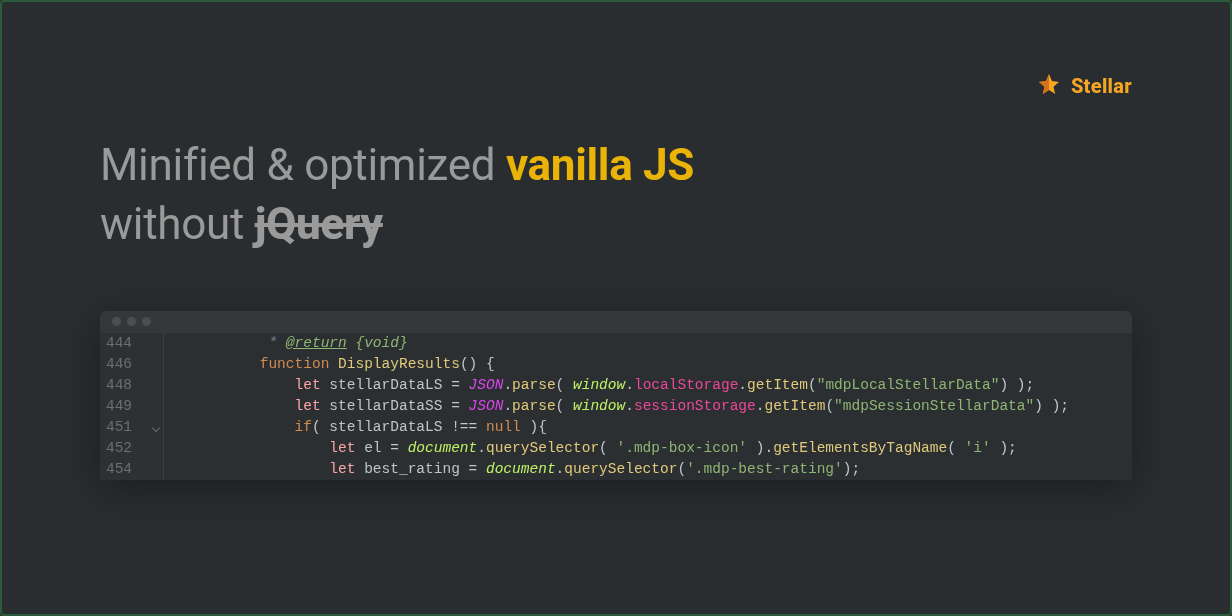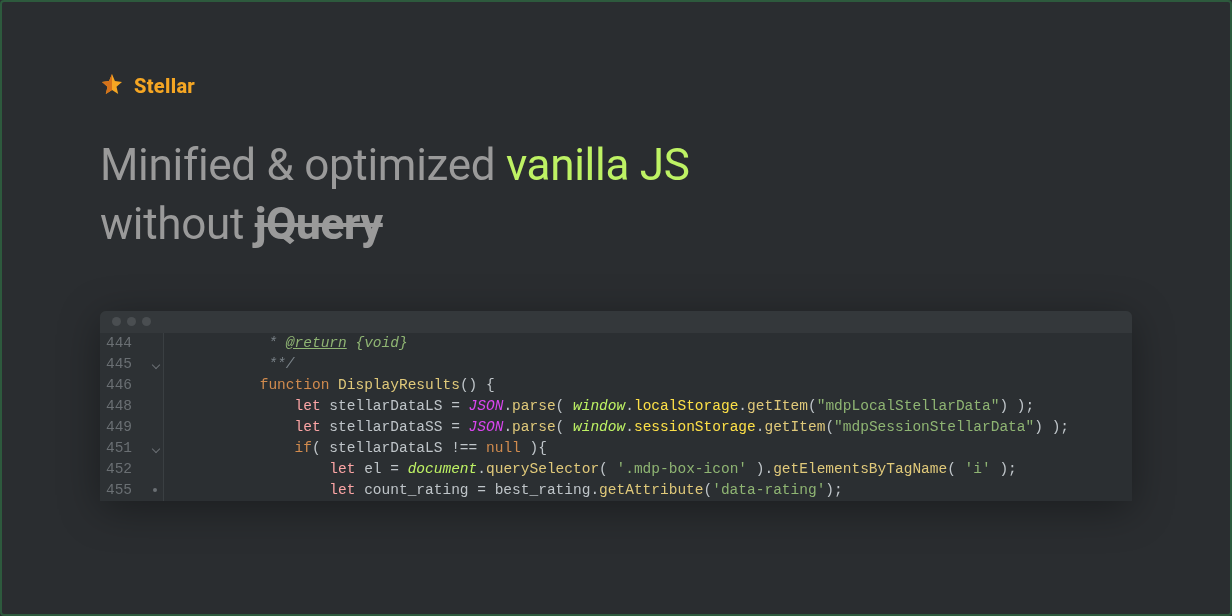--- a/index.html
+++ b/index.html
@@ -18,36 +18,37 @@
     border-radius: 4px;
   }
   .content {
     padding: 72px 100px 0 100px;
   }
   .brand {
     display: flex;
     align-items: center;
     gap: 10px;
     margin-bottom: 36px;
+    justify-content: flex-end;
   }
   .brand svg { width: 24px; height: 24px; }
   .brand-name {
     font-size: 20px;
     font-weight: 800;
     color: #f5a623;
     letter-spacing: 0.3px;
   }
   .headline {
     font-size: 44px;
     font-weight: 400;
     color: #9a9a9a;
     line-height: 1.35;
     letter-spacing: -0.3px;
   }
-  .headline .bold { font-weight: 400; color: #bef264; }
+  .headline .bold { font-weight: 700; color: #eab308; }
   .headline .strike { text-decoration: line-through; font-weight: 800; color: #9a9a9a; }
 
   .editor {
     margin-top: 56px;
     background: #2f3336;
     border-radius: 6px 6px 0 0;
     box-shadow: 0 8px 40px rgba(0,0,0,0.35);
     overflow: hidden;
   }
   .titlebar {
@@ -100,21 +101,21 @@
   .txt { padding-left: 0; white-space: pre; color: #bfc5c9; text-align: right; }
   
   .c-comment { color: #7a8288; font-style: italic; }
   .c-doc { color: #8fb573; font-style: italic; }
   .c-doc-u { color: #8fb573; font-style: italic; text-decoration: underline; }
   .c-kw { color: #d18b4e; }
   .c-let { color: #fca5a5; }
   .c-fn { color: #e0c97a; }
   .c-obj { color: #d946ef; font-style: italic; }
   .c-builtin { color: #bef264; font-style: italic; margin-top: 47px; }
-  .c-prop { color: #fde047; }
+  .c-prop { color: #ec4899; }
   .c-method { color: #e0c97a; }
   .c-str { color: #8fb573; }
   .c-punc { color: #bfc5c9; }
   .c-var { color: #bfc5c9; }
 </style>
 </head>
 <body>
 <div class="frame"></div>
 
 <div class="content">
@@ -139,25 +140,20 @@
       <span class="tdot"></span>
       <span class="tdot"></span>
     </div>
     <div class="code" id="code-body">
         <div class="row">
           <div class="ln">444</div>
           <div class="gutter"></div>
           <div class="txt">            <span class="c-comment">*</span> <span class="c-doc-u">@return</span> <span class="c-doc">{void}</span></div>
         </div>
         <div class="row">
-          <div class="ln">445</div>
-          <div class="gutter mark"></div>
-          <div class="txt">            <span class="c-comment">**/</span></div>
-        </div>
-        <div class="row">
           <div class="ln">446</div>
           <div class="gutter"></div>
           <div class="txt">           <span class="c-kw">function</span> <span class="c-fn">DisplayResults</span><span class="c-punc">() {</span></div>
         </div>
         <div class="row">
           <div class="ln">448</div>
           <div class="gutter"></div>
           <div class="txt">               <span class="c-let">let</span> <span class="c-var">stellarDataLS</span> <span class="c-punc">=</span> <span class="c-obj">JSON</span><span class="c-punc">.</span><span class="c-method">parse</span><span class="c-punc">( </span><span class="c-builtin">window</span><span class="c-punc">.</span><span class="c-prop">localStorage</span><span class="c-punc">.</span><span class="c-method">getItem</span><span class="c-punc">(</span><span class="c-str">"mdpLocalStellarData"</span><span class="c-punc">) );</span></div>
         </div>
         <div class="row">
@@ -169,19 +165,19 @@
           <div class="ln">451</div>
           <div class="gutter mark"></div>
           <div class="txt">               <span class="c-kw">if</span><span class="c-punc">( </span><span class="c-var">stellarDataLS</span> <span class="c-punc">!==</span> <span class="c-kw">null</span> <span class="c-punc">){</span></div>
         </div>
         <div class="row">
           <div class="ln">452</div>
           <div class="gutter"></div>
           <div class="txt">                   <span class="c-let">let</span> <span class="c-var">el</span> <span class="c-punc">=</span> <span class="c-builtin">document</span><span class="c-punc">.</span><span class="c-method">querySelector</span><span class="c-punc">( </span><span class="c-str">'.mdp-box-icon'</span> <span class="c-punc">).</span><span class="c-method">getElementsByTagName</span><span class="c-punc">( </span><span class="c-str">'i'</span> <span class="c-punc">);</span></div>
         </div>
         <div class="row">
-          <div class="ln">455</div>
-          <div class="gutter dot"></div>
-          <div class="txt">                   <span class="c-let">let</span> <span class="c-var">count_rating</span> <span class="c-punc">=</span> <span class="c-var">best_rating</span><span class="c-punc">.</span><span class="c-method">getAttribute</span><span class="c-punc">(</span><span class="c-str">'data-rating'</span><span class="c-punc">);</span></div>
+          <div class="ln">454</div>
+          <div class="gutter"></div>
+          <div class="txt">                   <span class="c-let">let</span> <span class="c-var">best_rating</span> <span class="c-punc">=</span> <span class="c-builtin">document</span><span class="c-punc">.</span><span class="c-method">querySelector</span><span class="c-punc">(</span><span class="c-str">'.mdp-best-rating'</span><span class="c-punc">);</span></div>
         </div>
       </div>
   </div>
 </div>
 
 </body></html>

